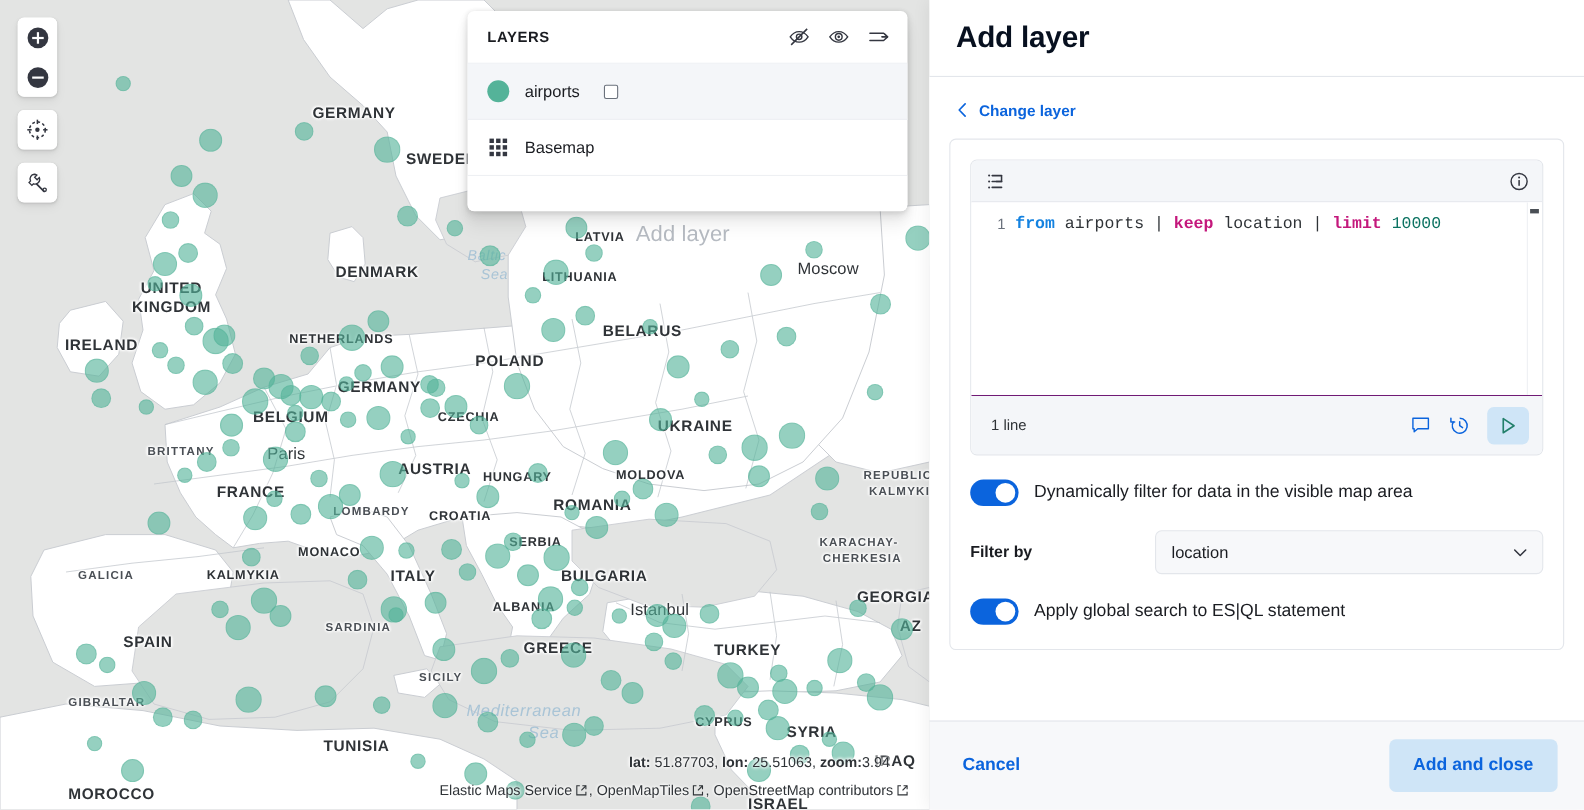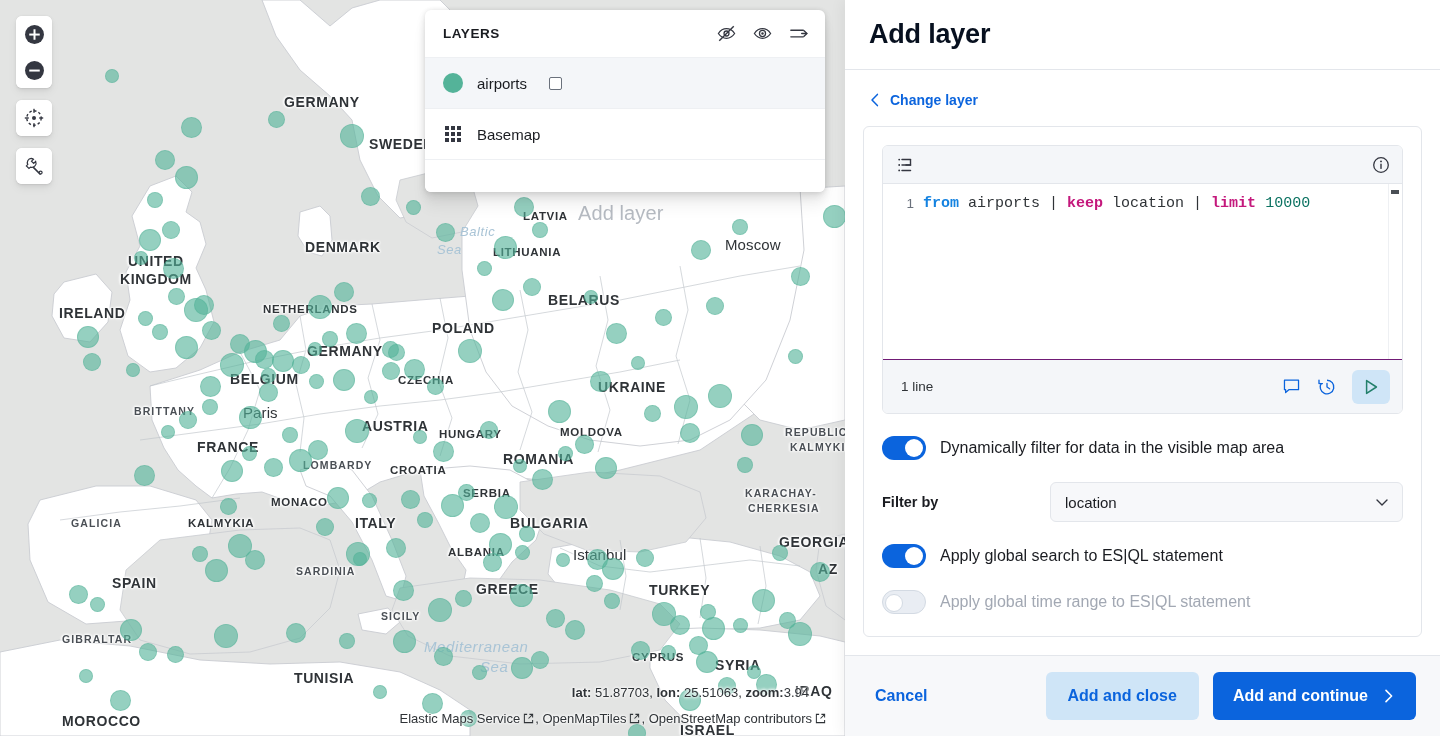--- a/index.html
+++ b/index.html
@@ -324,21 +324,21 @@
         <div class="map-label lbl-country" style="left: 715px; top: 657px;">SYRIA</div>
         <div class="map-label lbl-country" style="left: 680px; top: 722px;">ISRAEL</div>
         <div class="map-label lbl-country" style="left: 795px; top: 683px;">IRAQ</div>
         <div class="map-label lbl-country" style="left: 779px; top: 534px;">GEORGIA</div>
         <div class="map-label lbl-country" style="left: 818px; top: 561px;">AZ</div>
         <div class="map-label lbl-region" style="left: 745px; top: 487px;">KARACHAY-</div>
         <div class="map-label lbl-region" style="left: 748px; top: 502px;">CHERKESIA</div>
         <div class="map-label lbl-region" style="left: 785px; top: 426px;">REPUBLIC OF</div>
         <div class="map-label lbl-region" style="left: 790px; top: 441px;">KALMYKIA</div>
         <div class="map-label lbl-city" style="left: 725px; top: 236px;">Moscow</div>
-        <div class="map-label lbl-sea" style="left: 425px; top: 224px; margin-left: 35px;">Baltic</div>
+        <div class="map-label lbl-sea" style="left: 425px; top: 224px;">Baltic</div>
         <div class="map-label lbl-sea" style="left: 437px; top: 242px;">Sea</div>
         <div class="map-label lbl-sea big" style="left: 424px; top: 638px;">Mediterranean</div>
         <div class="map-label lbl-sea big" style="left: 480px; top: 658px;">Sea</div>
       </div>
 
     <div id="map-dots">
         <span class="dot" style="width: 14px; height: 14px; left: 105px; top: 69px;"></span>
         <span class="dot" style="width: 21px; height: 21px; left: 180.5px; top: 116.5px;"></span>
         <span class="dot" style="width: 17px; height: 17px; left: 267.5px; top: 110.5px;"></span>
         <span class="dot" style="width: 24px; height: 24px; left: 340px; top: 124px;"></span>
@@ -711,38 +711,26 @@
             </span>
           </div>
 
           <div class="opt-row">
             <span class="toggle">
                 <i></i>
               </span>
             <span class="opt-label">Apply global search to ES|QL statement</span>
           </div>
 
-          <div class="opt-row">
-            <span class="toggle off">
-                <i></i>
-              </span>
-            <span class="opt-label disabled">Apply global time range to ES|QL statement</span>
-          </div>
 
         </div>
       </div>
     </div>
 
     <div class="fly-foot">
       <button class="btn-cancel">Cancel</button>
       <div class="foot-right">
         <button class="btn-sec">Add and close</button>
-        <button class="btn-pri">
-          <span>Add and continue</span>
-          <svg width="14" height="16" viewBox="0 0 14 16">
-            <path d="M4 2.4 9.6 8 4 13.6" fill="none" stroke="#ffffff" stroke-width="1.6" stroke-linecap="round" stroke-linejoin="round"></path>
-          </svg>
-        </button>
       </div>
     </div>
   </div>
 
 </div>
 
 </body></html>

